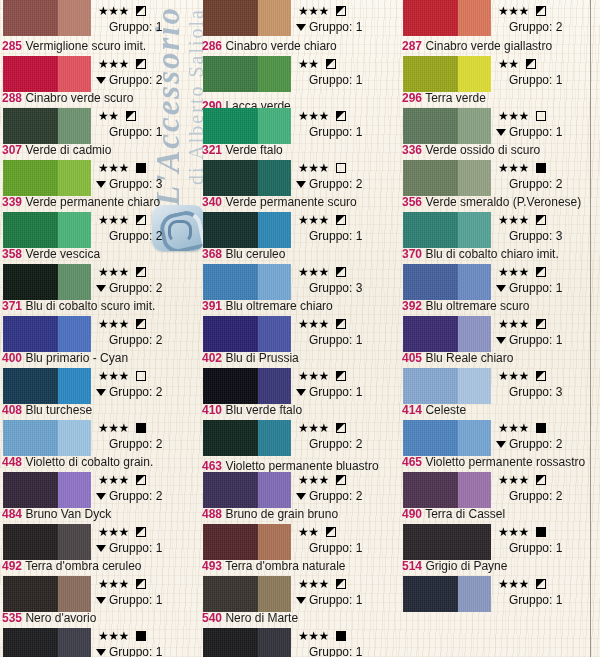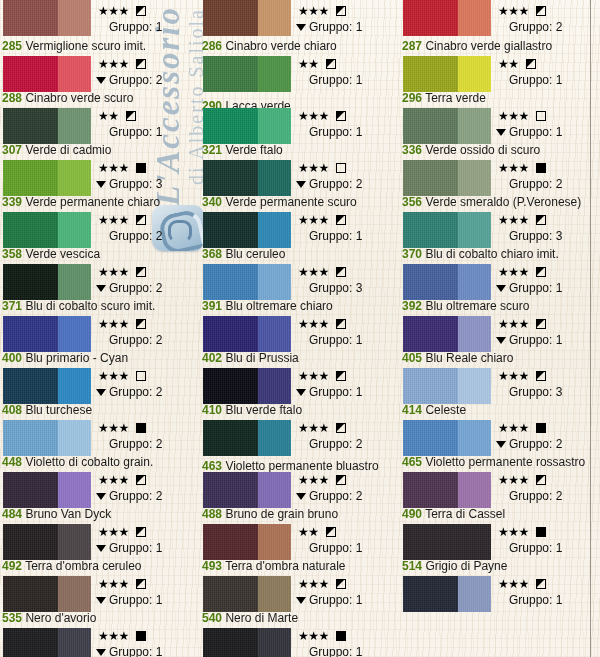--- a/index.html
+++ b/index.html
@@ -103,21 +103,21 @@
     border-left:7px solid #000;border-bottom:7px solid transparent;
   }
   .meta-line2{display:flex;align-items:center;gap:3px;height:16px;}
   .tri{width:0;height:0;border-left:5px solid transparent;border-right:5px solid transparent;border-top:7px solid #000;}
   .tri.none{visibility:hidden;}
   .gruppo{font-size:12px;color:#111;}
   .label{
     position:absolute;left:2px;bottom:0px;
     font-size:12px;color:#111;white-space:nowrap;line-height:13px;
   }
-  .label .code{font-weight:bold;color:#4d7c0f;}
+  .label .code{font-weight:bold;color:#be185d;}
   .label .nm{color:#1a1a1a;}
 </style>
 </head>
 <body>
 
 <div id="paper-texture"></div>
 
 <div id="watermark">
   <div class="wm-word" id="wm-main">L'Accessorio</div>
   <div class="wm-word" id="wm-sub">di Alberto Saliola</div>

